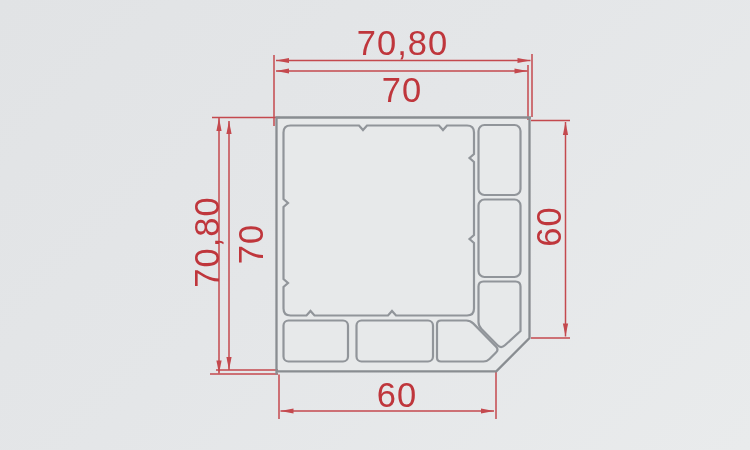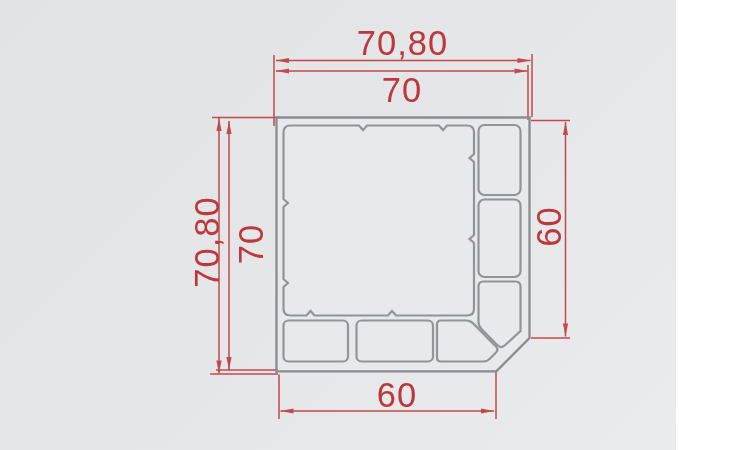--- a/index.html
+++ b/index.html
@@ -1,17 +1,17 @@
 <!DOCTYPE html>
 <html><head>
 <meta charset="utf-8">
 <style>
   html,body{margin:0;padding:0;}
   body{width:750px;height:450px;overflow:hidden;font-family:"Liberation Sans",sans-serif;}
-  .stage{position:relative;width:676px;height:450px;background:linear-gradient(135deg,#e1e3e5 0%,#e4e6e8 45%,#e9ebec 100%);}
+  .stage{position:relative;width:750px;height:450px;background:linear-gradient(135deg,#e1e3e5 0%,#e4e6e8 45%,#e9ebec 100%);}
   svg{position:absolute;left:0;top:0;}
   text{font-family:"Liberation Sans",sans-serif;font-weight:normal;fill:#bf363c;letter-spacing:1px;-webkit-text-stroke:0.55px #bf363c;}
 </style>
 </head>
 <body>
 <div class="stage">
 <svg width="750" height="450" viewBox="0 0 750 450">
 
   <path d="M276,117.5 H530.5 V338 L496.3,371.3 H276 Z" fill="#e7e9ea" stroke="none"></path>
 

